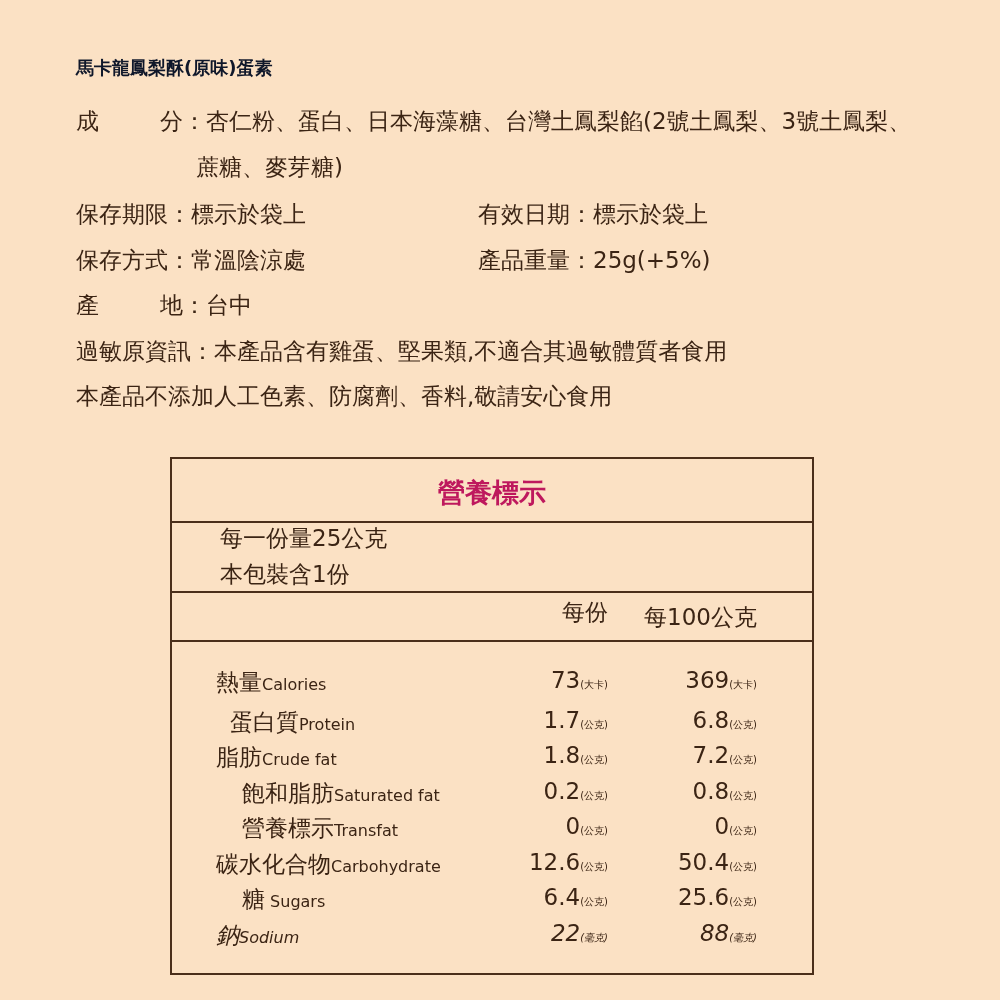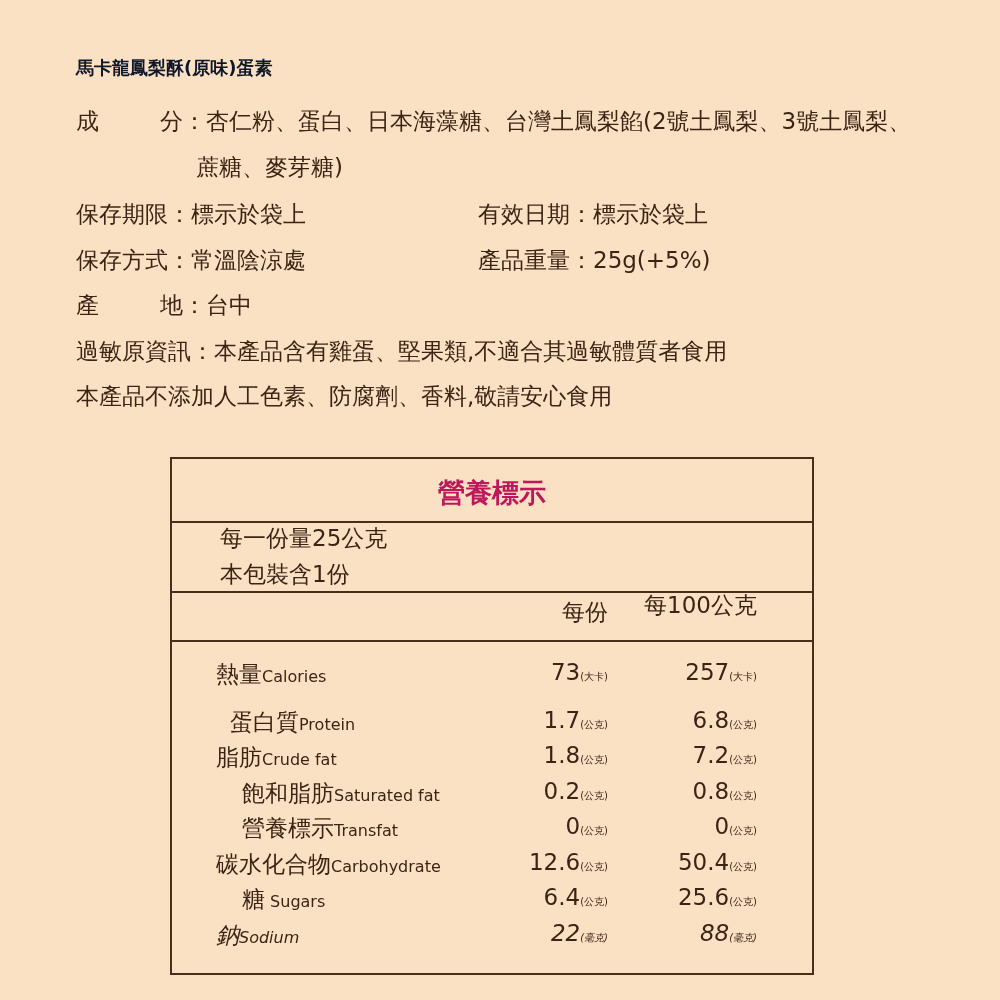--- a/index.html
+++ b/index.html
@@ -86,28 +86,28 @@
 
 <div class="line" style="top:381px;">本產品不添加人工色素、防腐劑、香料,敬請安心食用</div>
 
 <div class="panel">
   <div class="panel-title">營養標示</div>
   <div class="hr" style="top:62px;"></div>
   <div class="serv" style="top:64px;">每一份量25公克</div>
   <div class="serv" style="top:100px;">本包裝含1份</div>
   <div class="hr" style="top:132px;"></div>
   <div class="colhead" style="right:204px; top:138px;">每份</div>
-  <div class="colhead" style="right:55px; top:131px;">每100公克</div>
+  <div class="colhead" style="right:55px; top:143px;">每100公克</div>
   <div class="hr" style="top:181px;"></div>
 
   <div id="rows">
-      <div class="row" style="top: 200px;">
+      <div class="row" style="top: 208px;">
         <span class="name" style="left:44px"><span>熱量</span><span class="en">Calories</span></span>
         <span class="v1"><span>73</span><span class="unit">(大卡)</span></span>
-        <span class="v2"><span>257</span><span class="unit">(大卡)</span></span>
+        <span class="v2"><span>369</span><span class="unit">(大卡)</span></span>
       </div>
       <div class="row" style="top: 247.5px;">
         <span class="name" style="left:58px"><span>蛋白質</span><span class="en">Protein</span></span>
         <span class="v1"><span>1.7</span><span class="unit">(公克)</span></span>
         <span class="v2"><span>6.8</span><span class="unit">(公克)</span></span>
       </div>
       <div class="row" style="top: 283px;">
         <span class="name" style="left:44px"><span>脂肪</span><span class="en">Crude fat</span></span>
         <span class="v1"><span>1.8</span><span class="unit">(公克)</span></span>
         <span class="v2"><span>7.2</span><span class="unit">(公克)</span></span>

